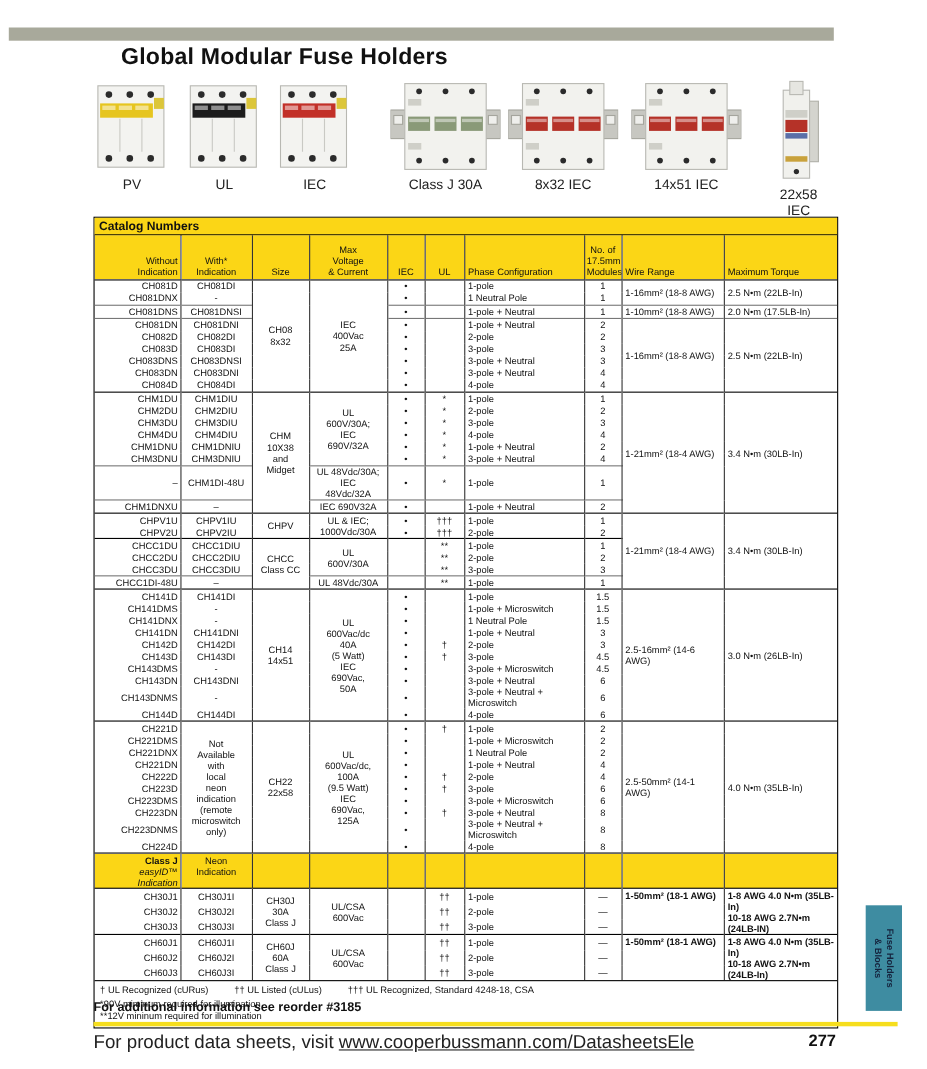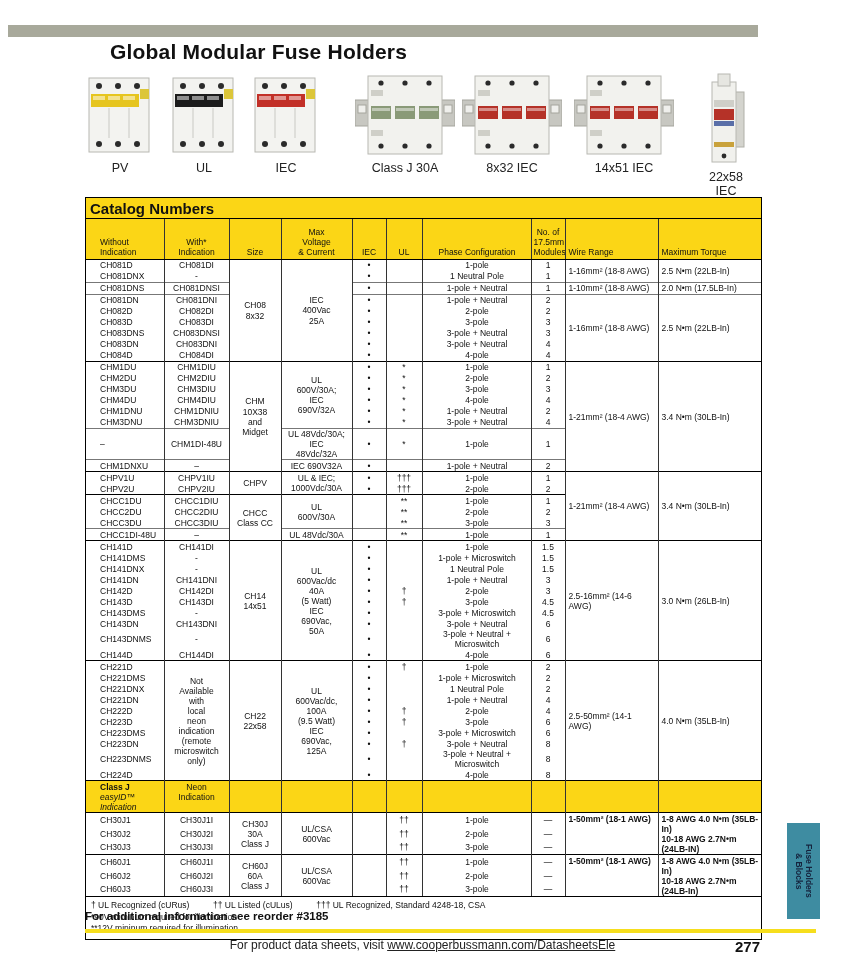--- a/index.html
+++ b/index.html
@@ -10,44 +10,44 @@
   .page-title{position:absolute;left:110px;top:40px;font-size:21px;font-weight:bold;letter-spacing:.2px;}
 
   
   #products{position:absolute;left:0;top:72px;width:843px;height:118px;}
   .product{position:absolute;text-align:center;}
   .product .img{display:block;margin:0 auto;}
   .product .plabel{font-size:12.5px;color:#222;margin-top:3px;}
 
   
   #catalog{position:absolute;left:85px;top:197px;width:675px;border:1.5px solid #000;background:#fff;}
-  .cat-bar{background:#fbd616;border-bottom:1.2px solid #000;font-weight:bold;font-size:15px;padding:2px 4px 1px 4px;}
+  .cat-bar{background:#fbd616;border-bottom:1.2px solid #000;font-weight:bold;font-size:11px;padding:2px 4px 1px 4px;}
   table{border-collapse:collapse;width:100%;table-layout:fixed;}
   th,td{font-size:8.5px;line-height:1.18;padding:0 2px;overflow:hidden;white-space:pre-line;vertical-align:middle;}
   thead th{background:#fbd616;height:38px;vertical-align:bottom;font-weight:normal;padding-bottom:2px;border-bottom:1.2px solid #000;}
   th,td{border-left:1px solid #333;}
-  .c0{border-left:none;text-align:left;padding-left:14px;}
+  .c0{border-left:none;text-align:right;padding-left:14px;}
   .c1,.c2,.c3,.c4,.c5,.c7{text-align:center;}
-  .c6{text-align:center;padding-left:3px;}
+  .c6{text-align:left;padding-left:3px;}
   .c8,.c9{text-align:left;padding-left:3px;}
   tbody td{height:11px;}
   tbody.sec > tr:first-child > td{border-top:1.5px solid #000;}
   tr.sep > td{border-top:1px solid #777;}
   tr.secrow > td{border-top:1.5px solid #000;}
   tbody.classj td{height:12.5px;}
   td.top{vertical-align:top;padding-top:1px;font-weight:bold;}
   
   tbody.band td{background:#fbd616;height:28px;vertical-align:top;padding-top:1px;}
   .band-b{font-weight:bold;font-size:8.5px;}
   .band-i{font-style:italic;font-size:8.5px;}
   .footnotes{border-top:1.5px solid #000;padding:3px 5px 4px 5px;font-size:8.5px;line-height:1.35;white-space:pre-wrap;}
 
   .reorder{position:absolute;left:85px;top:910px;font-size:11.5px;font-weight:bold;}
   .yellow-rule{position:absolute;left:85px;top:929px;width:731px;height:3.5px;background:#f6de1d;}
-  .footer-line{position:absolute;left:85px;top:938px;width:675px;text-align:center;font-size:12px;color:#222;}
+  .footer-line{position:absolute;left:85px;top:938px;width:675px;text-align:left;font-size:17px;color:#222;}
   .footer-line a{color:#222;text-decoration:underline;}
   .page-num{position:absolute;left:735px;top:938px;font-size:15px;font-weight:bold;}
 
   .side-tab{position:absolute;left:787px;top:823px;width:33px;height:96px;background:#3e8ca1;display:flex;align-items:center;justify-content:center;}
   .side-tab span{writing-mode:vertical-rl;font-size:8.5px;font-weight:bold;color:#15233d;text-align:center;line-height:1.25;white-space:pre-line;}
 </style>
 </head>
 <body>
 
 <div id="page">

